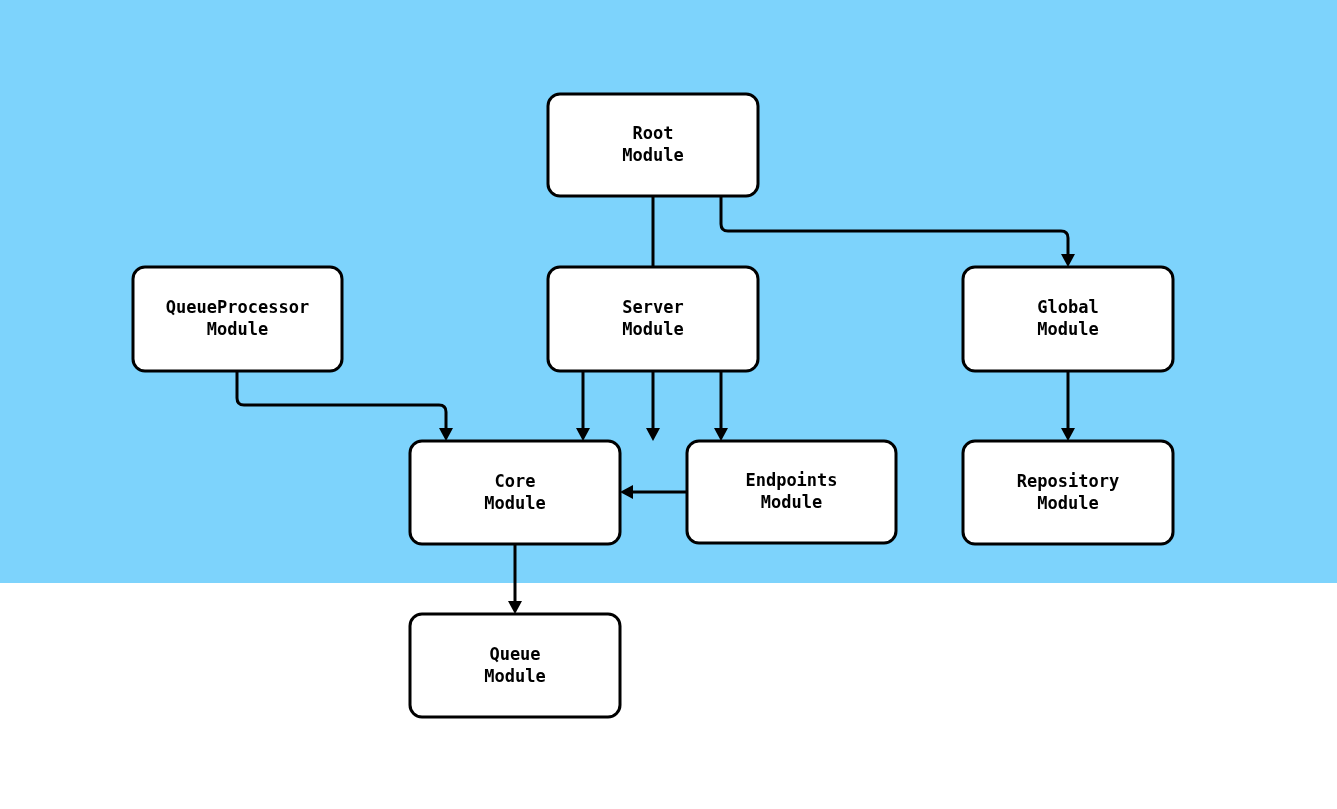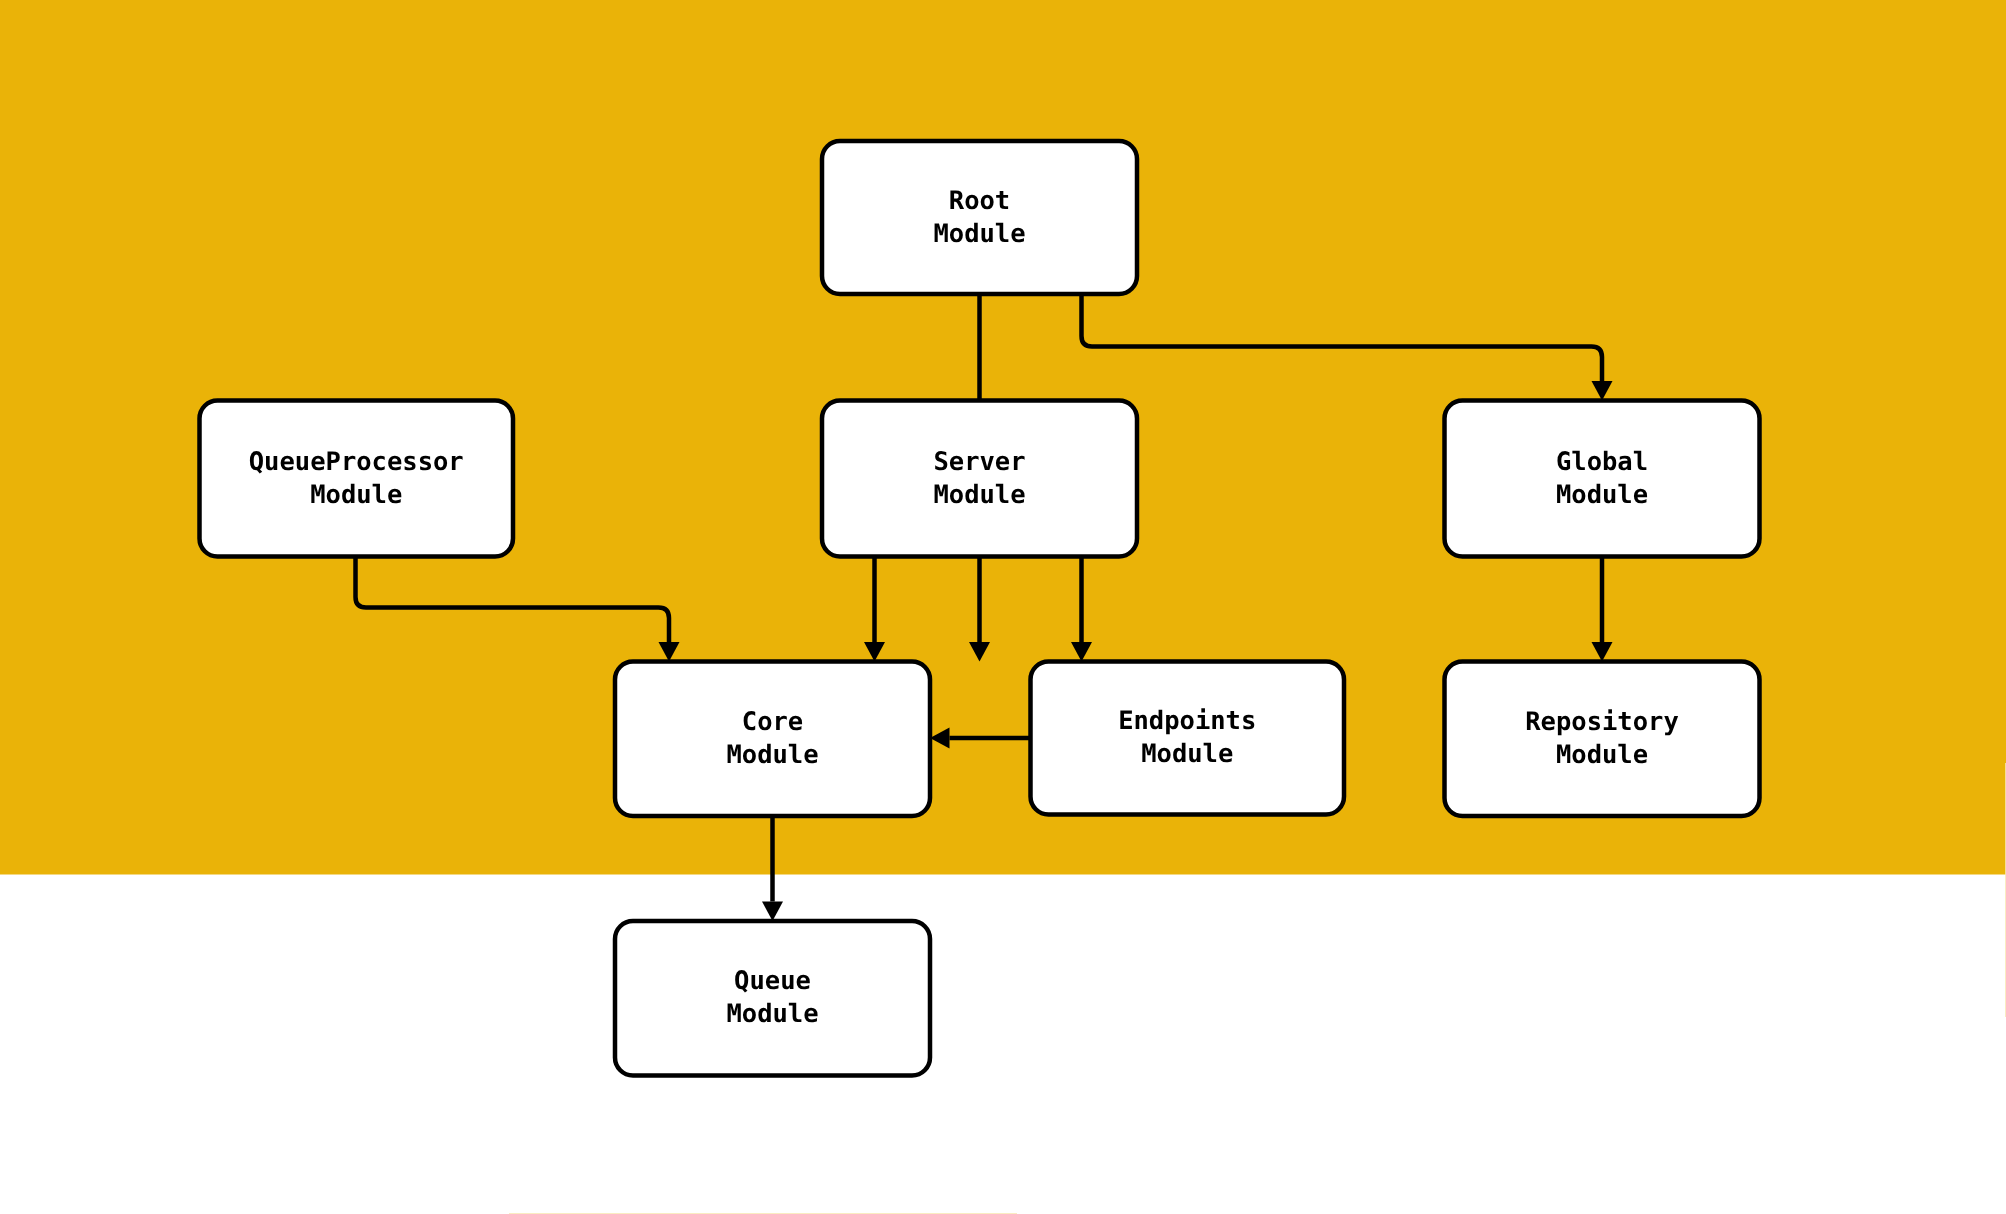--- a/index.html
+++ b/index.html
@@ -11,21 +11,21 @@
   body {
     width: 1337px;
     height: 809px;
     overflow: hidden;
     font-family: "DejaVu Sans Mono", "Liberation Mono", monospace;
   }
   #diagram-root {
     position: relative;
     width: 1337px;
     height: 583px;
-    background: #eab308;
+    background: #7dd3fc;
   }
   svg#diagram-canvas {
     display: block;
     width: 1337px;
     height: 809px;
   }
   .node-shape {
     fill: #ffffff;
     stroke: #000000;
     stroke-width: 3;

